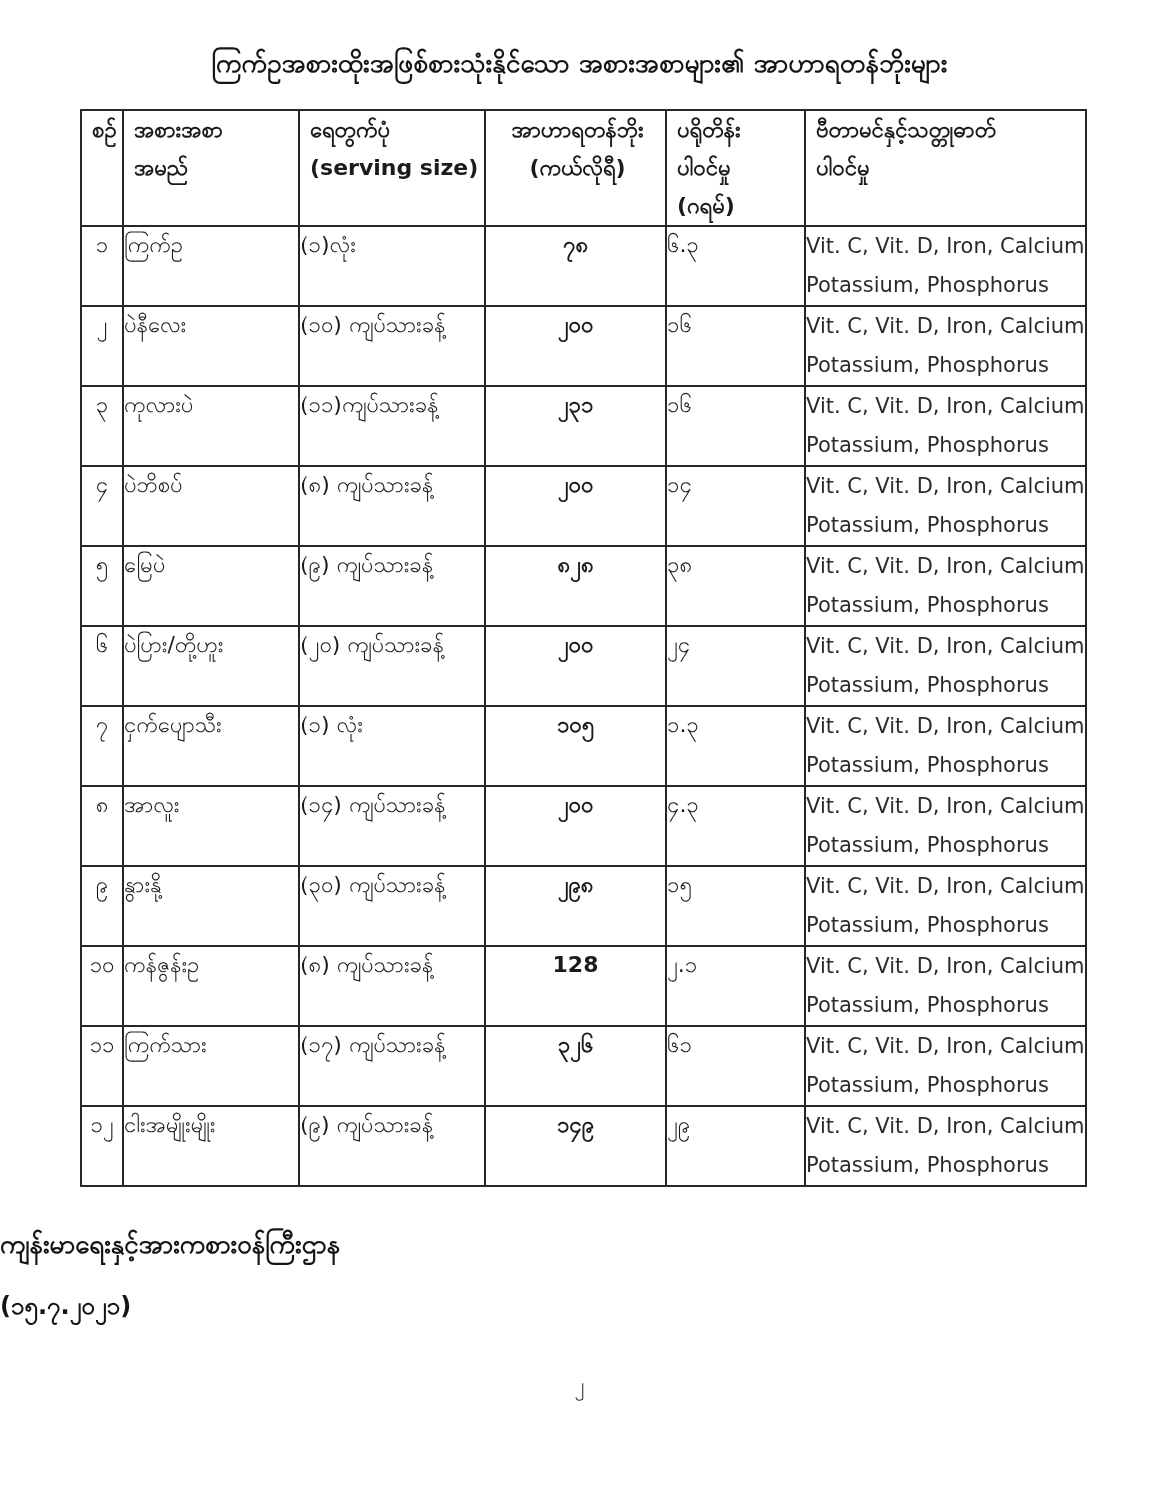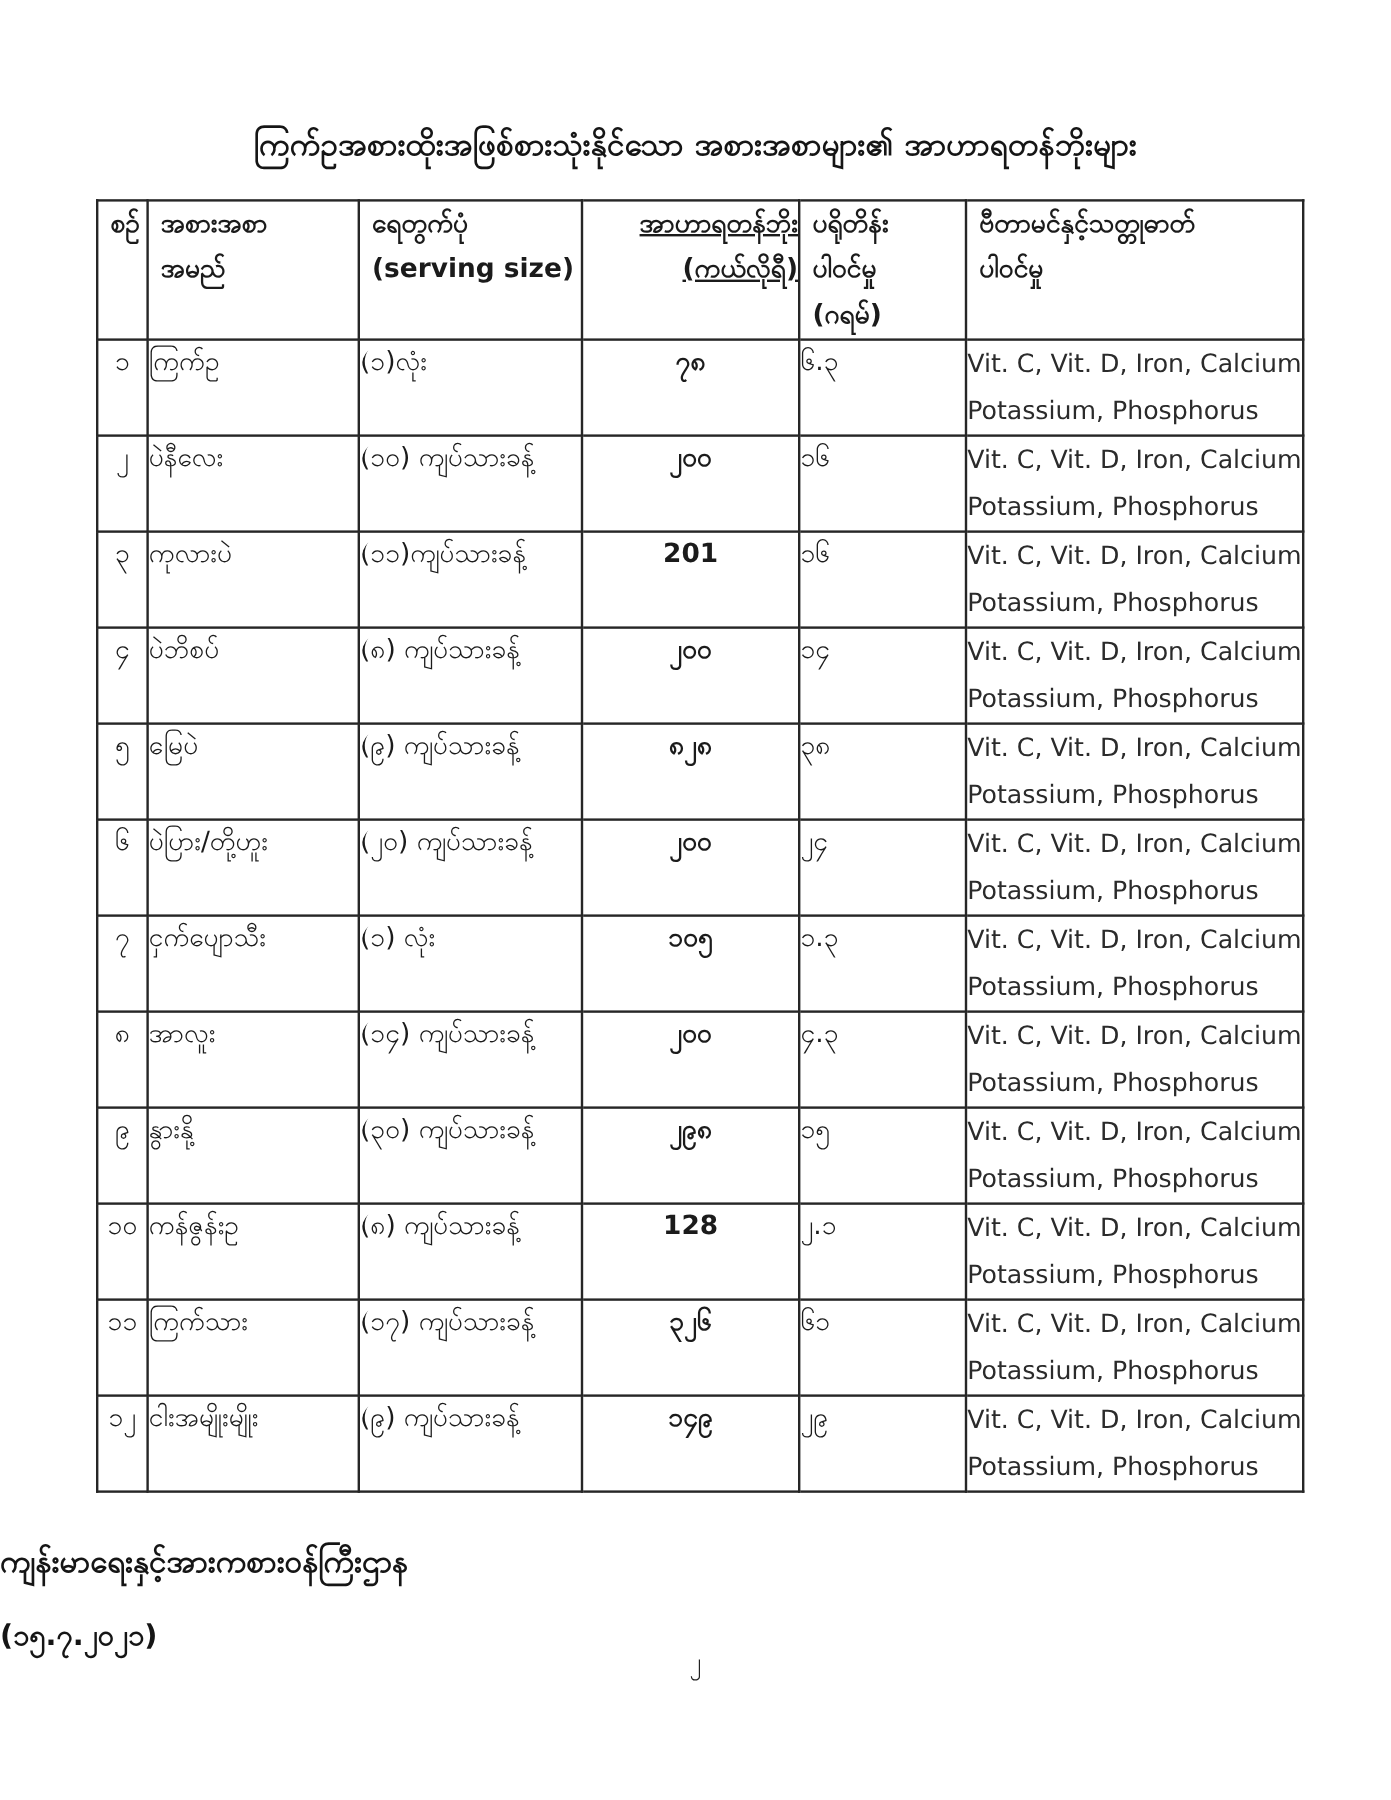--- a/index.html
+++ b/index.html
@@ -13,21 +13,21 @@
     position: relative;
     font-family: "DejaVu Sans", sans-serif;
     color: #1b1b1b;
   }
   .page {
     position: absolute;
     inset: 0;
   }
   .title {
     margin: 0;
-    padding-top: 103px;
+    padding-top: 46px;
     text-align: center;
     font-size: 26px;
     font-weight: bold;
     color: #151515;
     letter-spacing: 0.2px;
   }
   table.nutrition-table {
     margin-left: 80px;
     margin-top: 24px;
     width: 1005px;
@@ -44,21 +44,21 @@
   thead tr { height: 90px; border-radius: 27px; }
   tbody tr { height: 80px; }
   th {
     font-size: 22px;
     font-weight: bold;
     text-align: left;
     line-height: 38px;
     padding-top: 8px;
   }
   th .hline { padding-left: 10px; white-space: nowrap; }
-  th.h-center .hline { padding-left: 4px; text-align: right; text-decoration: underline; }
+  th.h-center .hline { padding-left: 4px; text-align: center; }
   td {
     font-size: 22px;
     line-height: 36px;
     padding-top: 8px;
   }
   td.c-no     { text-align: center; }
   td.c-name   { padding-left: 12px; }
   td.c-serving{ padding-left: 12px; white-space: nowrap; border-radius: 24px; }
   td.c-cal    { text-align: center; font-weight: bold; }
   td.c-protein{ padding-left: 14px; }
@@ -155,21 +155,21 @@
       <td class="c-vit">
         <div class="vline">Vit. C, Vit. D, Iron, Calcium,</div>
         <div class="vline">Potassium, Phosphorus</div>
       </td>
     </tr>
 
     <tr class="data-row">
       <td class="c-no">၃</td>
       <td class="c-name">ကုလားပဲ</td>
       <td class="c-serving">(၁၁)ကျပ်သားခန့်</td>
-      <td class="c-cal">201</td>
+      <td class="c-cal">၂၃၁</td>
       <td class="c-protein">၁၆</td>
       <td class="c-vit">
         <div class="vline">Vit. C, Vit. D, Iron, Calcium,</div>
         <div class="vline">Potassium, Phosphorus</div>
       </td>
     </tr>
 
     <tr class="data-row">
       <td class="c-no">၄</td>
       <td class="c-name">ပဲဘိစပ်</td>

